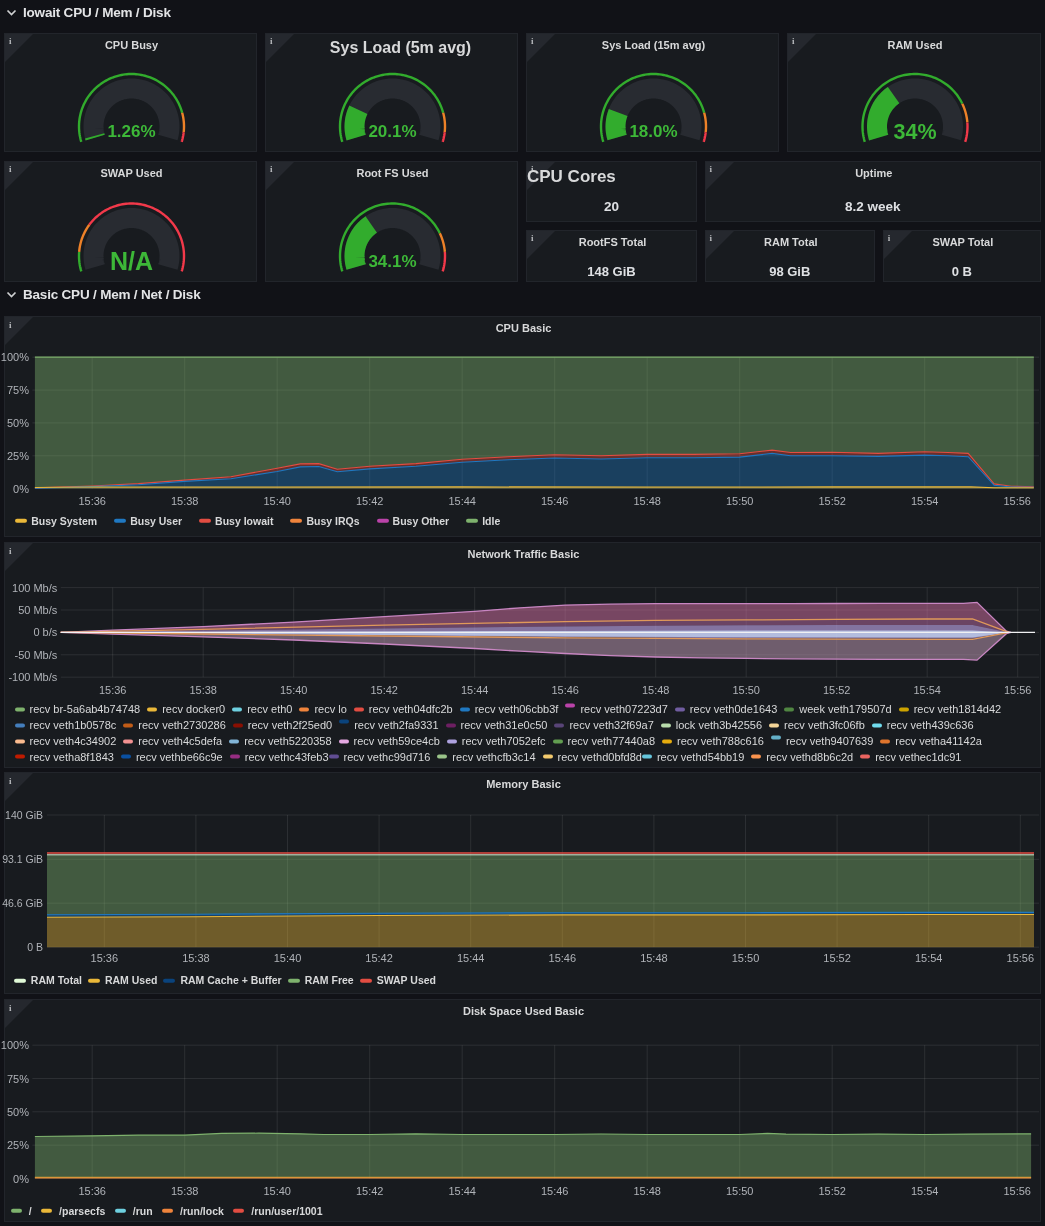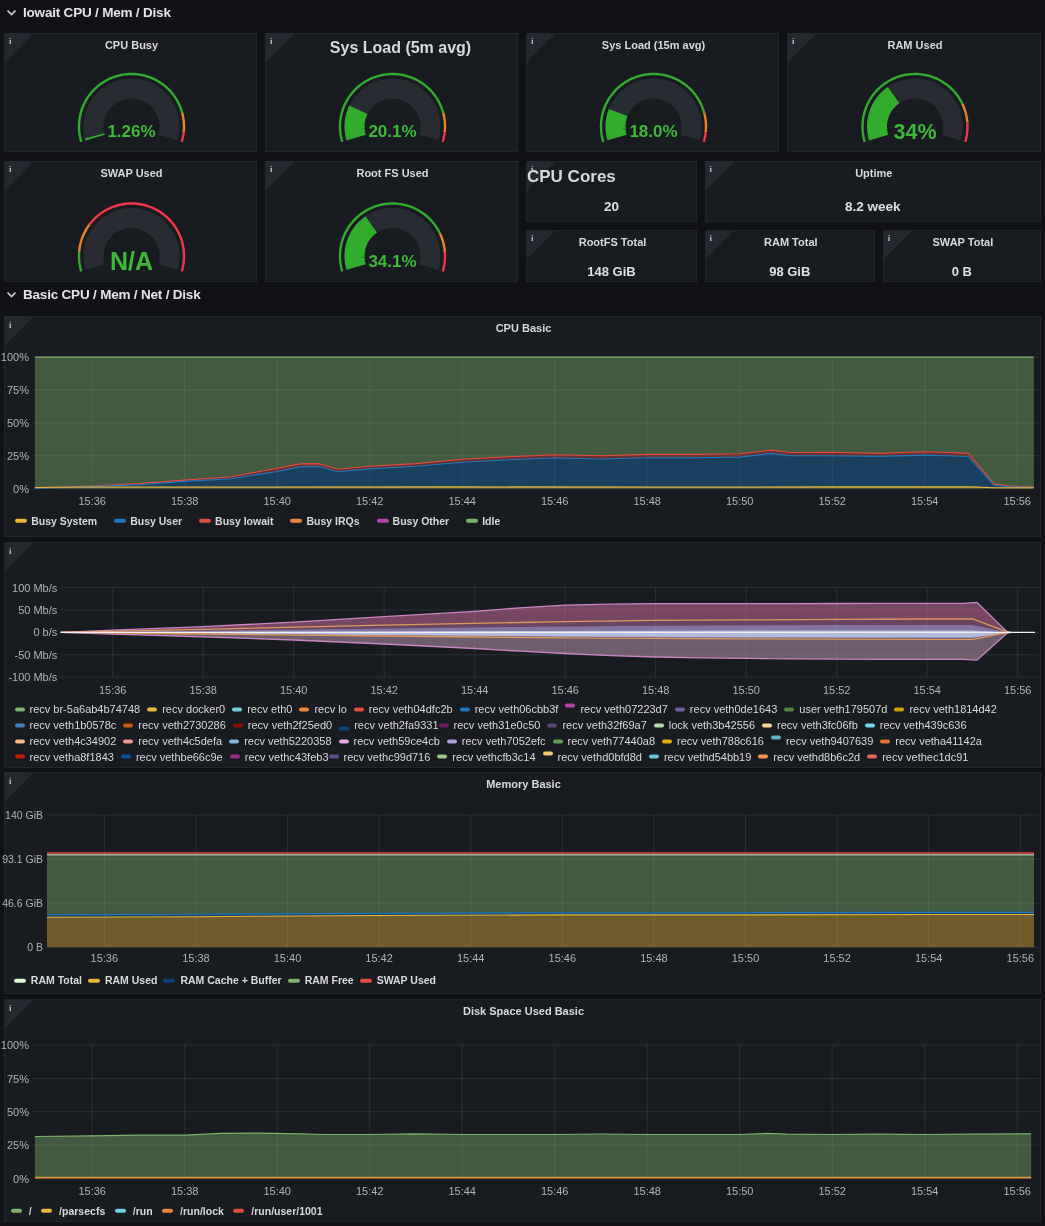--- a/index.html
+++ b/index.html
@@ -187,20 +187,21 @@
       </span>
       <span style="display:inline-flex;align-items:center;margin-right:17px;white-space:nowrap">
         <span style="width:12px;height:4px;border-radius:2px;background:#7EB26D;margin-right:4px;flex:none"></span>
         <span>Idle</span>
       </span>
     </div>
   </div>
 <div style="position:absolute;left:4px;top:542px;width:1037px;height:225.5px;background:#181b1f;border:1px solid #22252b;box-sizing:border-box">
     <div style="position:absolute;left:0;top:0;width:0;height:0;border-top:28px solid #25282e;border-right:28px solid transparent"></div>
     <div style="position:absolute;left:4px;top:3px;font-size:9px;font-weight:bold;color:#b9bbbe;font-family:'Liberation Serif',serif">i</div>
+    <div style="position:absolute;left:0;top:5px;width:1037px;text-align:center;font-size:11px;font-weight:bold;color:#d8d9da">Network Traffic Basic</div>
     <svg width="1037" height="225.5" style="position:absolute;left:0;top:0;overflow:visible">
       <line x1="107.7" y1="134.2" x2="107.7" y2="44.6" stroke="rgba(255,255,255,0.09)" stroke-width="1"></line>
       <line x1="198.2" y1="134.2" x2="198.2" y2="44.6" stroke="rgba(255,255,255,0.09)" stroke-width="1"></line>
       <line x1="288.7" y1="134.2" x2="288.7" y2="44.6" stroke="rgba(255,255,255,0.09)" stroke-width="1"></line>
       <line x1="379.2" y1="134.2" x2="379.2" y2="44.6" stroke="rgba(255,255,255,0.09)" stroke-width="1"></line>
       <line x1="469.7" y1="134.2" x2="469.7" y2="44.6" stroke="rgba(255,255,255,0.09)" stroke-width="1"></line>
       <line x1="560.2" y1="134.2" x2="560.2" y2="44.6" stroke="rgba(255,255,255,0.09)" stroke-width="1"></line>
       <line x1="650.7" y1="134.2" x2="650.7" y2="44.6" stroke="rgba(255,255,255,0.09)" stroke-width="1"></line>
       <line x1="741.2" y1="134.2" x2="741.2" y2="44.6" stroke="rgba(255,255,255,0.09)" stroke-width="1"></line>
       <line x1="831.7" y1="134.2" x2="831.7" y2="44.6" stroke="rgba(255,255,255,0.09)" stroke-width="1"></line>
@@ -267,41 +268,41 @@
       <span style="display:inline-flex;margin-right:7px;white-space:nowrap">
         <span style="width:10px;height:4px;border-radius:2px;background:#BA43A9;margin-right:5px;flex:none"></span>
         <span>recv veth07223d7</span>
       </span>
       <span style="display:inline-flex;align-items:center;margin-right:7px;white-space:nowrap">
         <span style="width:10px;height:4px;border-radius:2px;background:#705DA0;margin-right:5px;flex:none"></span>
         <span>recv veth0de1643</span>
       </span>
       <span style="display:inline-flex;align-items:center;margin-right:7px;white-space:nowrap">
         <span style="width:10px;height:4px;border-radius:2px;background:#508642;margin-right:5px;flex:none"></span>
-        <span>user veth179507d</span>
+        <span>week veth179507d</span>
       </span>
       <span style="display:inline-flex;align-items:center;margin-right:7px;white-space:nowrap">
         <span style="width:10px;height:4px;border-radius:2px;background:#CCA300;margin-right:5px;flex:none"></span>
         <span>recv veth1814d42</span>
       </span>
     </div>
     <div style="position:absolute;left:9.5px;top:182.29999999999995px;transform:translateY(-50%);display:flex;font-size:11px;color:#d8d9da;line-height:1">
       <span style="display:inline-flex;align-items:center;margin-right:7px;white-space:nowrap">
         <span style="width:10px;height:4px;border-radius:2px;background:#447EBC;margin-right:5px;flex:none"></span>
         <span>recv veth1b0578c</span>
       </span>
       <span style="display:inline-flex;align-items:center;margin-right:7px;white-space:nowrap">
         <span style="width:10px;height:4px;border-radius:2px;background:#C15C17;margin-right:5px;flex:none"></span>
         <span>recv veth2730286</span>
       </span>
       <span style="display:inline-flex;align-items:center;margin-right:7px;white-space:nowrap">
         <span style="width:10px;height:4px;border-radius:2px;background:#890F02;margin-right:5px;flex:none"></span>
         <span>recv veth2f25ed0</span>
       </span>
-      <span style="display:inline-flex;align-items:flex-end;white-space:nowrap">
+      <span style="display:inline-flex;align-items:flex-start;margin-right:7px;white-space:nowrap">
         <span style="width:10px;height:4px;border-radius:2px;background:#0A437C;margin-right:5px;flex:none"></span>
         <span>recv veth2fa9331</span>
       </span>
       <span style="display:inline-flex;align-items:center;margin-right:7px;white-space:nowrap">
         <span style="width:10px;height:4px;border-radius:2px;background:#6D1F62;margin-right:5px;flex:none"></span>
         <span>recv veth31e0c50</span>
       </span>
       <span style="display:inline-flex;align-items:center;margin-right:7px;white-space:nowrap">
         <span style="width:10px;height:4px;border-radius:2px;background:#584477;margin-right:5px;flex:none"></span>
         <span>recv veth32f69a7</span>
@@ -371,21 +372,21 @@
         <span>recv vethc43feb3</span>
       </span>
       <span style="display:inline-flex;align-items:center;margin-right:7px;white-space:nowrap">
         <span style="width:10px;height:4px;border-radius:2px;background:#614D93;margin-right:5px;flex:none"></span>
         <span>recv vethc99d716</span>
       </span>
       <span style="display:inline-flex;align-items:center;margin-right:7px;white-space:nowrap">
         <span style="width:10px;height:4px;border-radius:2px;background:#9AC48A;margin-right:5px;flex:none"></span>
         <span>recv vethcfb3c14</span>
       </span>
-      <span style="display:inline-flex;margin-right:7px;white-space:nowrap">
+      <span style="display:inline-flex;align-items:center;white-space:nowrap">
         <span style="width:10px;height:4px;border-radius:2px;background:#F2C96D;margin-right:5px;flex:none"></span>
         <span>recv vethd0bfd8d</span>
       </span>
       <span style="display:inline-flex;align-items:center;margin-right:7px;white-space:nowrap">
         <span style="width:10px;height:4px;border-radius:2px;background:#65C5DB;margin-right:5px;flex:none"></span>
         <span>recv vethd54bb19</span>
       </span>
       <span style="display:inline-flex;align-items:center;margin-right:7px;white-space:nowrap">
         <span style="width:10px;height:4px;border-radius:2px;background:#F9934E;margin-right:5px;flex:none"></span>
         <span>recv vethd8b6c2d</span>

